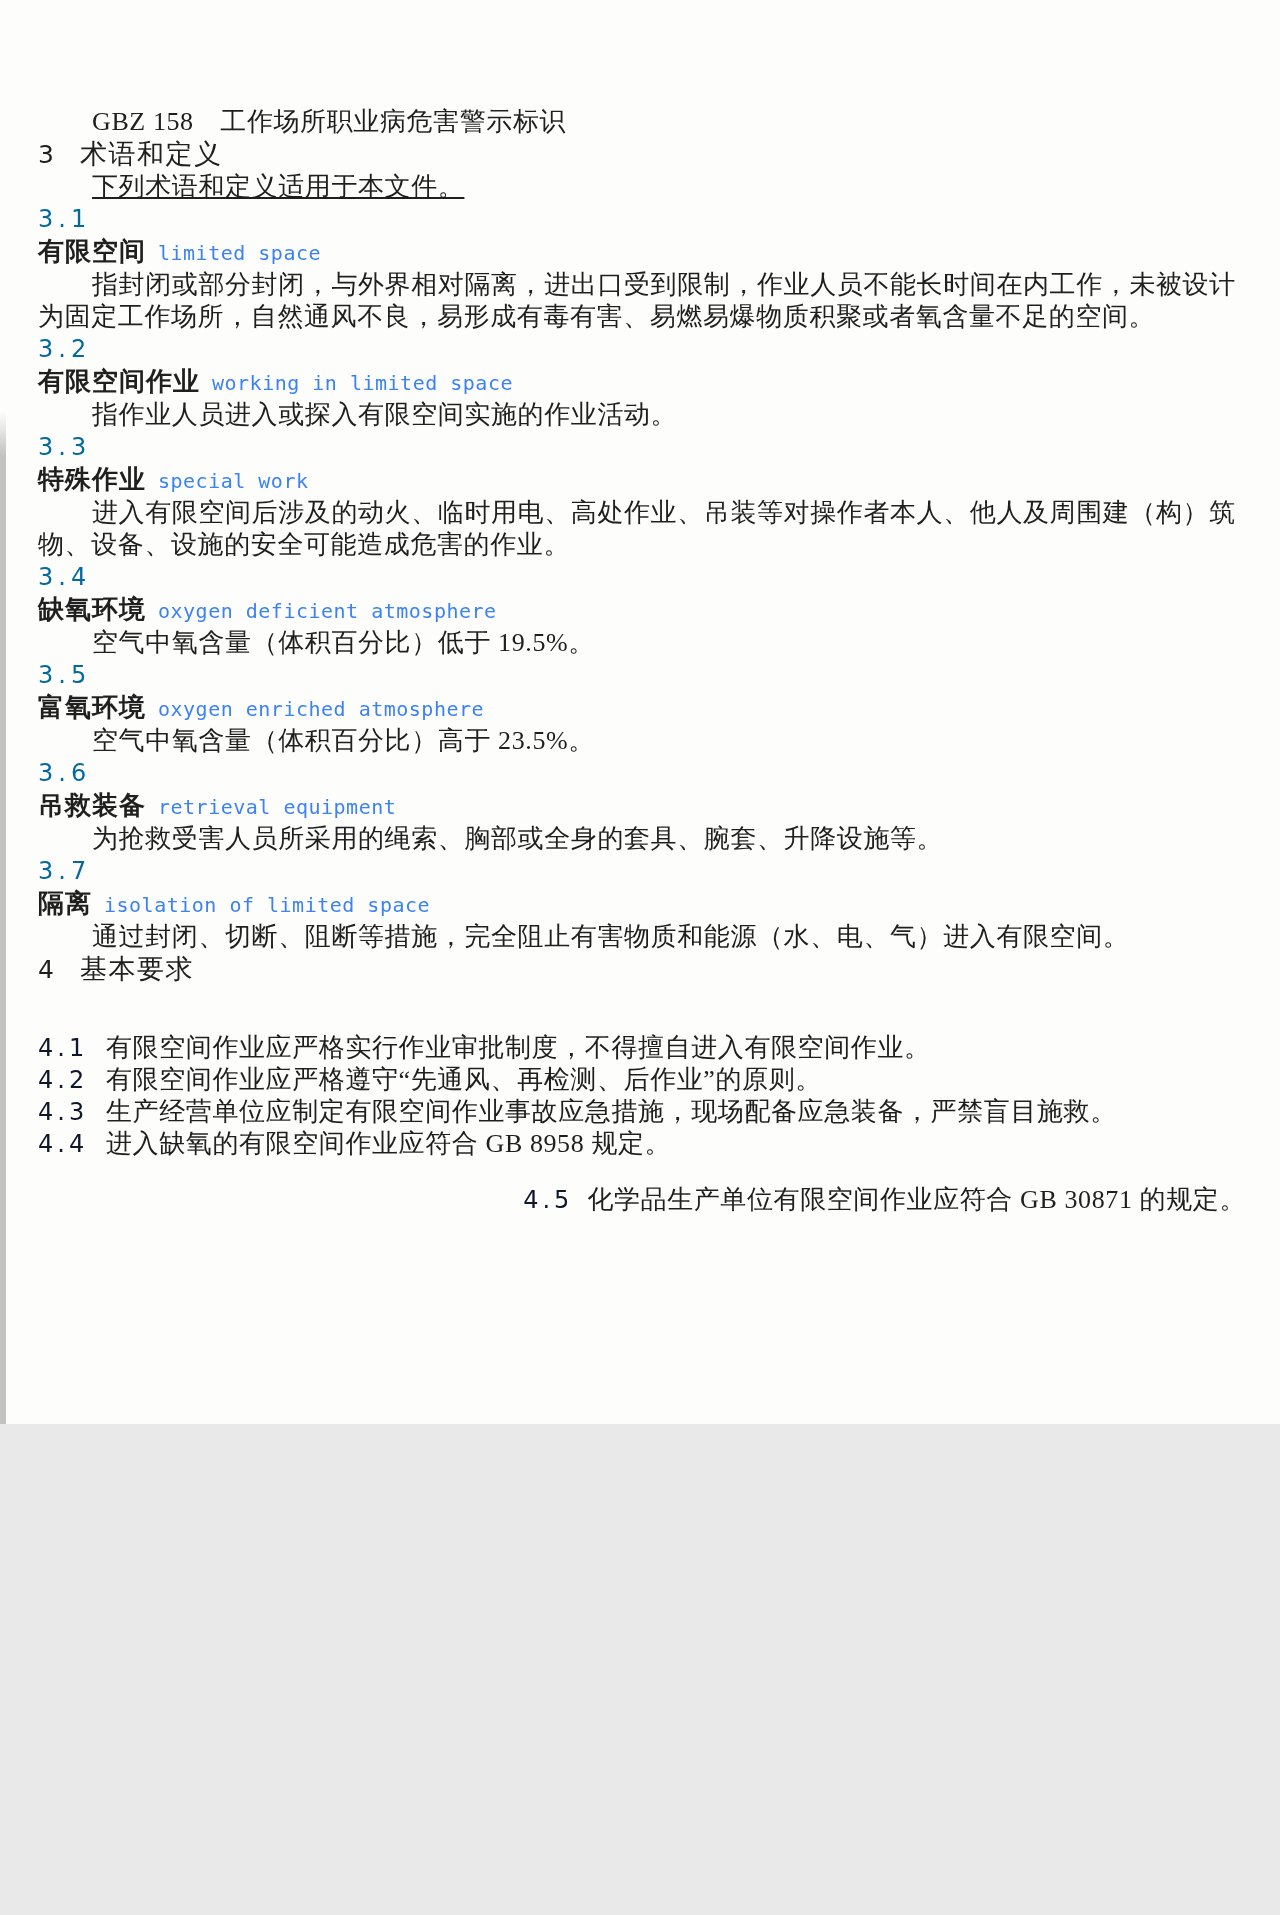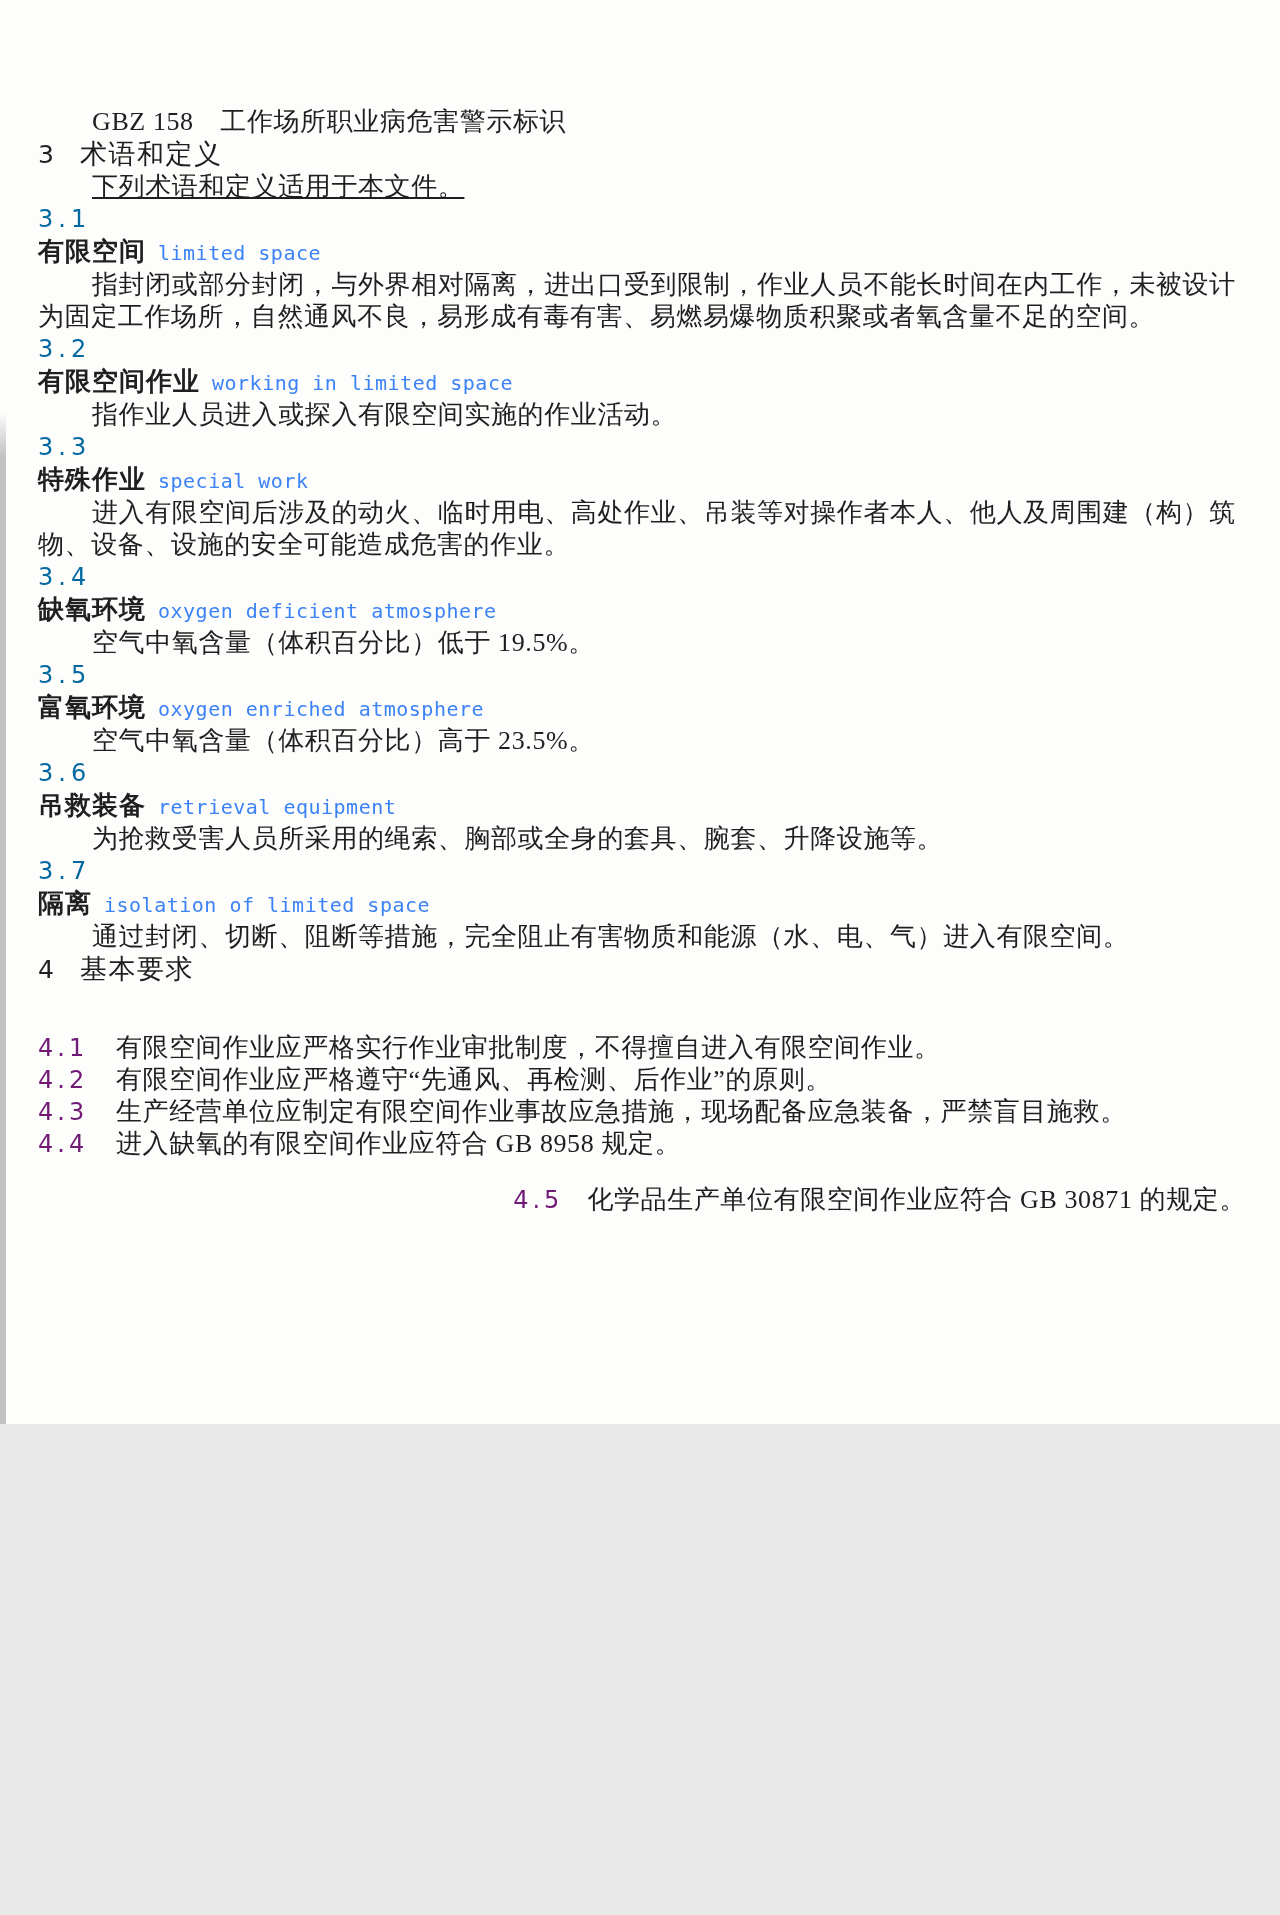--- a/index.html
+++ b/index.html
@@ -55,21 +55,21 @@
   .def-first { margin-top:18px; text-indent:54px; }
   .def-cont  { margin-top:22px; }
 
   .h-req { margin-top:60px; }
   .req-item { margin-top:28px; white-space:nowrap; }
   .req-item.first { margin-top:46px; }
   .req-item.last  { margin-top:24px;text-align:right; }
   .req-no {
     display:inline-block; min-width:54px;
     font-family:"DejaVu Sans", sans-serif;
-    font-size:24px; letter-spacing:4px; margin-right:24px; color:#701a75;
+    font-size:24px; letter-spacing:4px; margin-right:14px; color:#0f172a;
   }
 
   .footer-mark { position:absolute; left:1108px; top:1831px; width:160px; height:64px; }
   .footer-mark svg { position:absolute; left:0; top:2px; }
   .wm-text {
     position:absolute; left:64px; top:25px;
     color:#c6c6c6;
     font-family:"Liberation Sans", sans-serif;
     font-weight:bold; font-size:34px; line-height:34px; letter-spacing:3px;
     white-space:nowrap;

